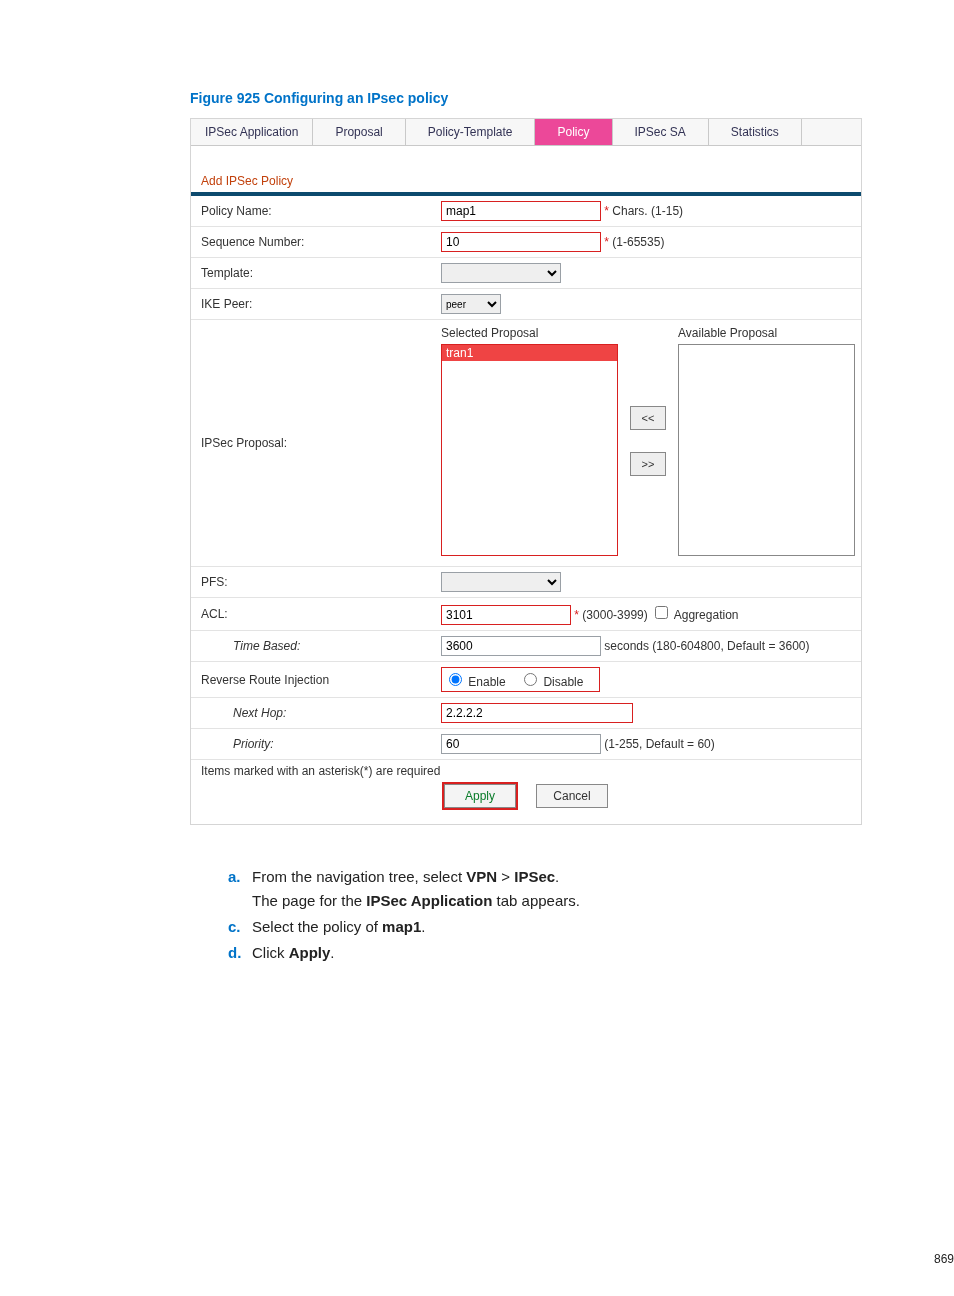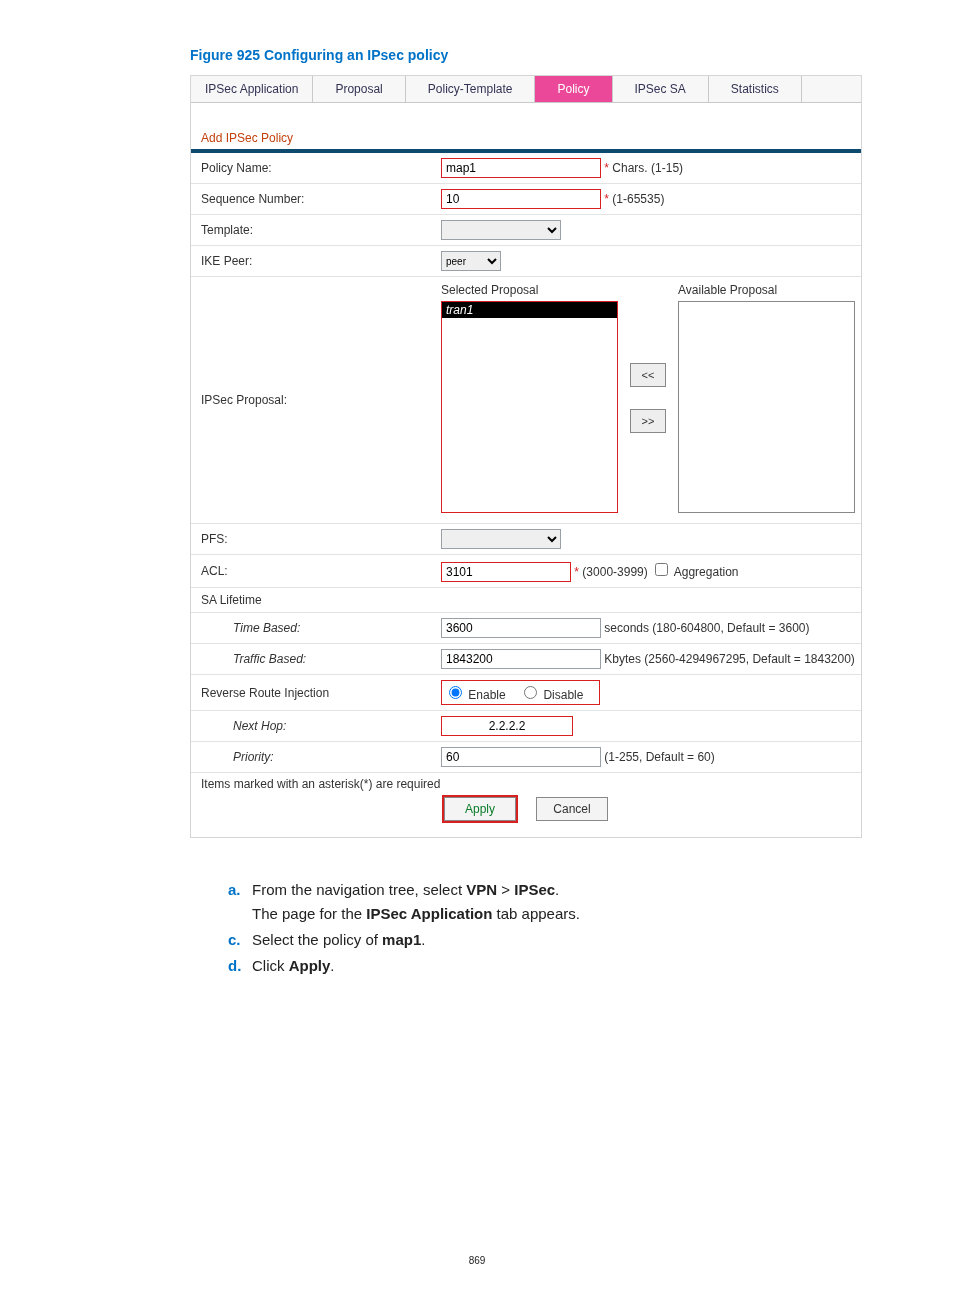--- a/index.html
+++ b/index.html
@@ -8,21 +8,21 @@
     background: #fff;
     font-family: Arial, Helvetica, sans-serif;
     font-size: 13px;
     color: #222;
   }
   .page {
     width: 954px;
     min-height: 1296px;
     position: relative;
     box-sizing: border-box;
-    padding: 47px 90px 0 190px;
+    padding: 90px 90px 0 190px;
   }
   .figure-caption {
     color: #0073c8;
     font-weight: bold;
     font-size: 14px;
     margin-bottom: 12px;
   }
   .panel {
     border: 1px solid #d5d5d5;
     border-left: 1px solid #d5d5d5;
@@ -97,24 +97,23 @@
   .proposal-header { font-size:12px; margin-bottom:2px; }
   .listbox {
     border:1px solid #888;
     width:175px;
     height:210px;
     font-size:12px;
     overflow:auto;
   }
   .listbox.req { border:1px solid #d82020; }
   .listbox .item {
-    background:#000000;
+    background:#ef4444;
     color:#fff;
     padding:1px 4px;
-    font-style:italic;
   }
   .move-btns { display:flex; flex-direction:column; gap:22px; }
   .move-btn {
     width:34px; height:22px;
     border:1px solid #888;
     background:#eee;
     font-size:11px;
     display:flex; align-items:center; justify-content:center;
     cursor:pointer;
   }
@@ -172,22 +171,22 @@
   .instructions .sub-item { margin-bottom: 2px; }
   .edit-icon {
     display:inline-block;
     width:14px; height:14px;
     vertical-align:middle;
   }
   .page-number {
     position:absolute;
     bottom:30px;
     left:0; right:0;
-    text-align:center;
-    font-size:10px;
+    text-align:right;
+    font-size:12px;
   }
 </style>
 </head>
 <body>
 
 <div class="page">
 
   <div class="figure-caption">Figure 925 Configuring an IPsec policy</div>
 
   <div class="panel">
@@ -265,51 +264,40 @@
       <tr>
         <td class="label">ACL:</td>
         <td>
           <input type="text" class="req" style="width: 130px;" value="3101">
           <span class="star">*</span>
           <span>(3000-3999)</span>
           <input type="checkbox" style="">
           <span>Aggregation</span>
         </td>
       </tr>
-      <tr class="subheader">
-        <td class="label">SA Lifetime</td>
-        <td></td>
-      </tr>
       <tr>
         <td class="label indent">Time Based:</td>
         <td>
           <input type="text" style="width: 160px;" value="3600">
           <span>seconds (180-604800, Default = 3600)</span>
-        </td>
-      </tr>
-      <tr>
-        <td class="label indent">Traffic Based:</td>
-        <td>
-          <input type="text" style="width: 160px;" value="1843200">
-          <span>Kbytes (2560-4294967295, Default = 1843200)</span>
         </td>
       </tr>
       <tr>
         <td class="label">Reverse Route Injection</td>
         <td class="radio-row">
           <span class="red-box" style="display:inline-block;padding:2px 6px 2px 2px">
             <label><input type="radio" name="rri" checked="" style=""> <span>Enable</span></label>
             <label><input type="radio" name="rri" style=""> <span>Disable</span></label>
           </span>
         </td>
       </tr>
       <tr>
         <td class="label indent">Next Hop:</td>
         <td>
-          <input type="text" class="req" style="width: 132px; text-align: center;" value="2.2.2.2">
+          <input type="text" class="req" style="width: 192px;" value="2.2.2.2">
         </td>
       </tr>
       <tr>
         <td class="label indent">Priority:</td>
         <td>
           <input type="text" style="width: 160px;" value="60">
           <span>(1-255, Default = 60)</span>
         </td>
       </tr>
     </tbody>

